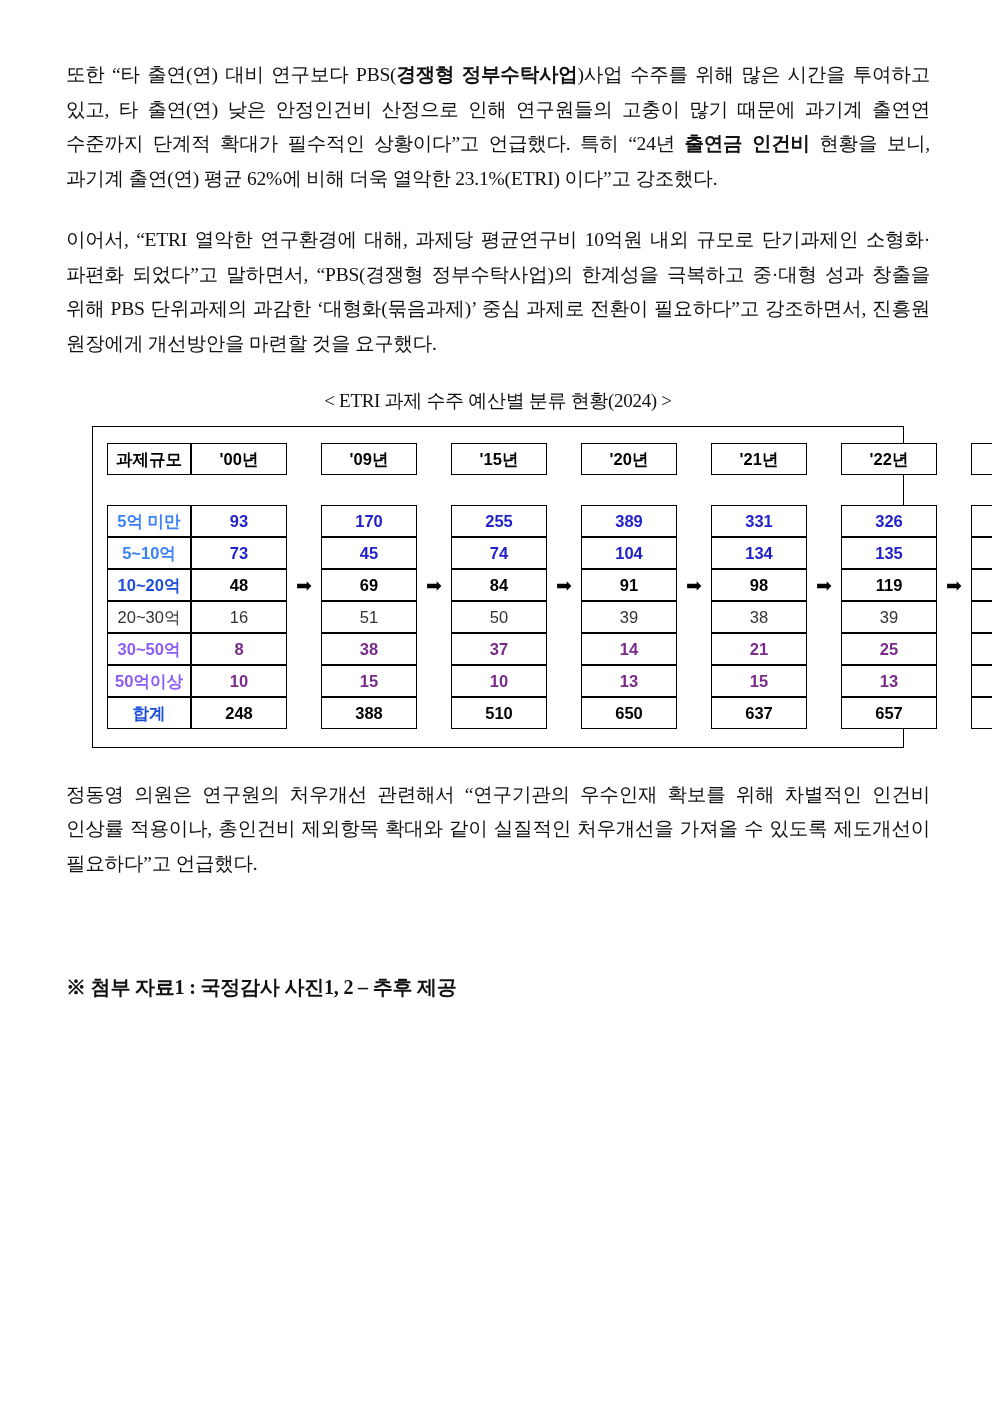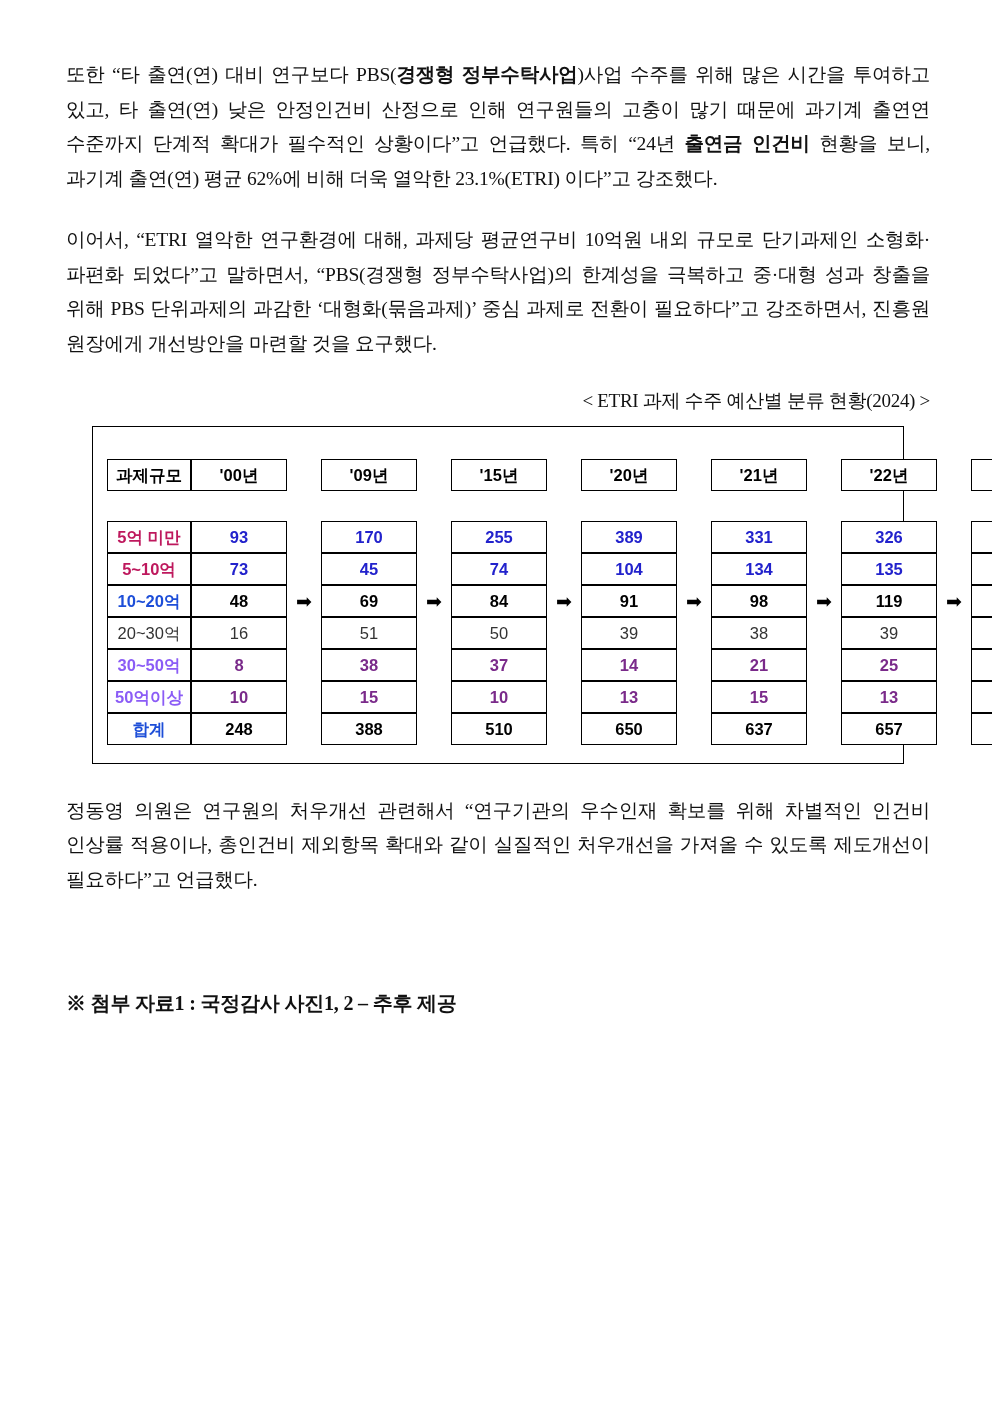--- a/index.html
+++ b/index.html
@@ -26,28 +26,28 @@
     text-align: justify;
     text-justify: inter-ideograph;
     margin: 0 0 26px 0;
     letter-spacing: -0.2px;
     word-break: keep-all;
   }
   b.bold {
     font-weight: bold;
   }
   .table-caption {
-    text-align: right;
+    text-align: center;
     font-size: 19px;
     margin: 4px 0 12px 0;
     letter-spacing: -0.3px;
   }
   .table-wrap {
     border: 1.6px solid #000;
-    padding: 32px 14px 18px 14px;
+    padding: 16px 14px 18px 14px;
     margin: 0 26px 30px 26px;
     box-sizing: border-box;
   }
   table.data {
     border-collapse: separate;
     border-spacing: 0;
     width: 100%;
     table-layout: fixed;
     font-family: "Liberation Sans", sans-serif;
   }
@@ -70,21 +70,21 @@
     font-size: 19px;
     color: #000;
     line-height: 30px;
     font-family: "DejaVu Sans", sans-serif;
   }
   .hdr .cellbox { font-weight: bold; color: #000; }
   .blue .cellbox { color: #2222cc; font-weight: bold; }
   .black .cellbox { color: #000; font-weight: bold; }
   .plain .cellbox { color: #333; font-weight: normal; }
   .purple .cellbox { color: #7a2a8a; font-weight: bold; }
-  .lbl-blue .cellbox { color: #be185d; font-weight: bold; }
+  .lbl-blue .cellbox { color: #3b82f6; font-weight: bold; }
   .lbl-purple .cellbox { color: #8b5cf6; font-weight: bold; }
   .lbl-black .cellbox { color: #1d4ed8; font-weight: bold; }
   .lbl-plain .cellbox { color: #333; font-weight: normal; }
   .sep-row td { height: 4px; }
   .footnote {
     margin-top: 92px;
     font-size: 20px;
     font-weight: bold;
     letter-spacing: -0.2px;
   }

